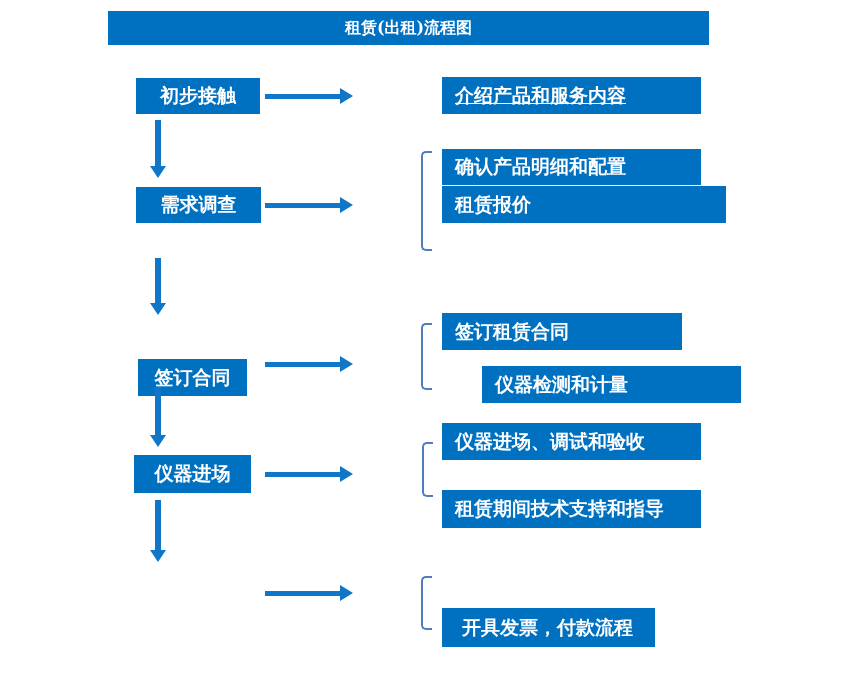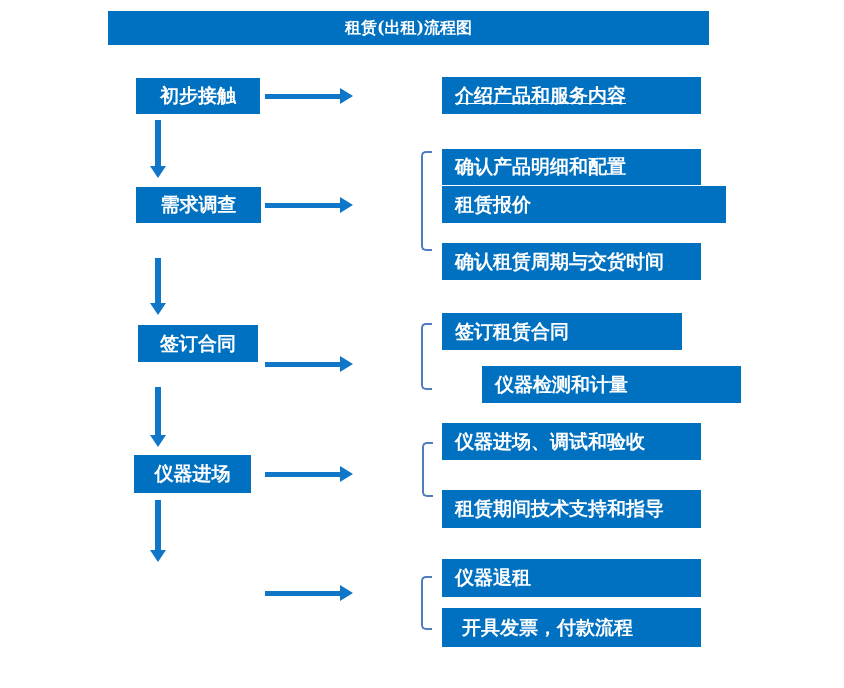--- a/index.html
+++ b/index.html
@@ -69,37 +69,35 @@
 </style>
 </head>
 <body>
 
 <div class="canvas">
 
   <div class="banner">租赁(出租)流程图</div>
 
   <div class="box left-box" style="left:100px; top:78px;  width:124px; height:36px;">初步接触</div>
   <div class="box left-box" style="left:100px; top:187px; width:125px; height:36px;">需求调查</div>
-  <div class="box left-box" style="left:102px; top:325px; width:120px; height:37px;">签订合同</div>
+  <div class="box left-box" style="left:102px; top:359px; width:109px; height:37px;">签订合同</div>
   <div class="box left-box" style="left:98px;  top:455px; width:117px; height:38px;">仪器进场</div>
 
   <div class="box right-box" style="left:442px; top:77px;  width:259px; height:37px;text-decoration:underline;">介绍产品和服务内容</div>
 
   <div class="box right-box" style="left:442px; top:133px; width:259px; height:36px;margin-top:16px;">确认产品明细和配置</div>
   <div class="box right-box" style="left:442px; top:186px; width:284px; height:37px;">租赁报价</div>
-  <div class="box right-box" style="left:442px; top:243px; width:259px; height:37px;">确认租赁周期与交货时间</div>
 
   <div class="box right-box" style="left:442px; top:313px; width:240px; height:37px;">签订租赁合同</div>
   <div class="box right-box" style="left:442px; top:366px; width:259px; height:37px;margin-left:40px;">仪器检测和计量</div>
 
   <div class="box right-box" style="left:442px; top:423px; width:259px; height:37px;">仪器进场、调试和验收</div>
   <div class="box right-box" style="left:442px; top:490px; width:259px; height:38px;text-align:right;">租赁期间技术支持和指导</div>
 
-  <div class="box right-box" style="left:442px; top:559px; width:259px; height:38px;">仪器退租</div>
-  <div class="box right-box" style="left:442px; top:608px; width:259px; height:39px;padding-left:20px;">开具发票，付款流程</div>
+  <div class="box right-box" style="left:442px; top:608px; width:213px; height:39px;padding-left:20px;">开具发票，付款流程</div>
 
   <div class="harrow" style="left:265px; top:88px;  width:88px;">
     <div class="shaft"></div>
     <div class="head"></div>
   </div>
   <div class="harrow" style="left:265px; top:197px; width:88px;">
     <div class="shaft"></div>
     <div class="head"></div>
   </div>
   <div class="harrow" style="left:265px; top:356px; width:88px;">

